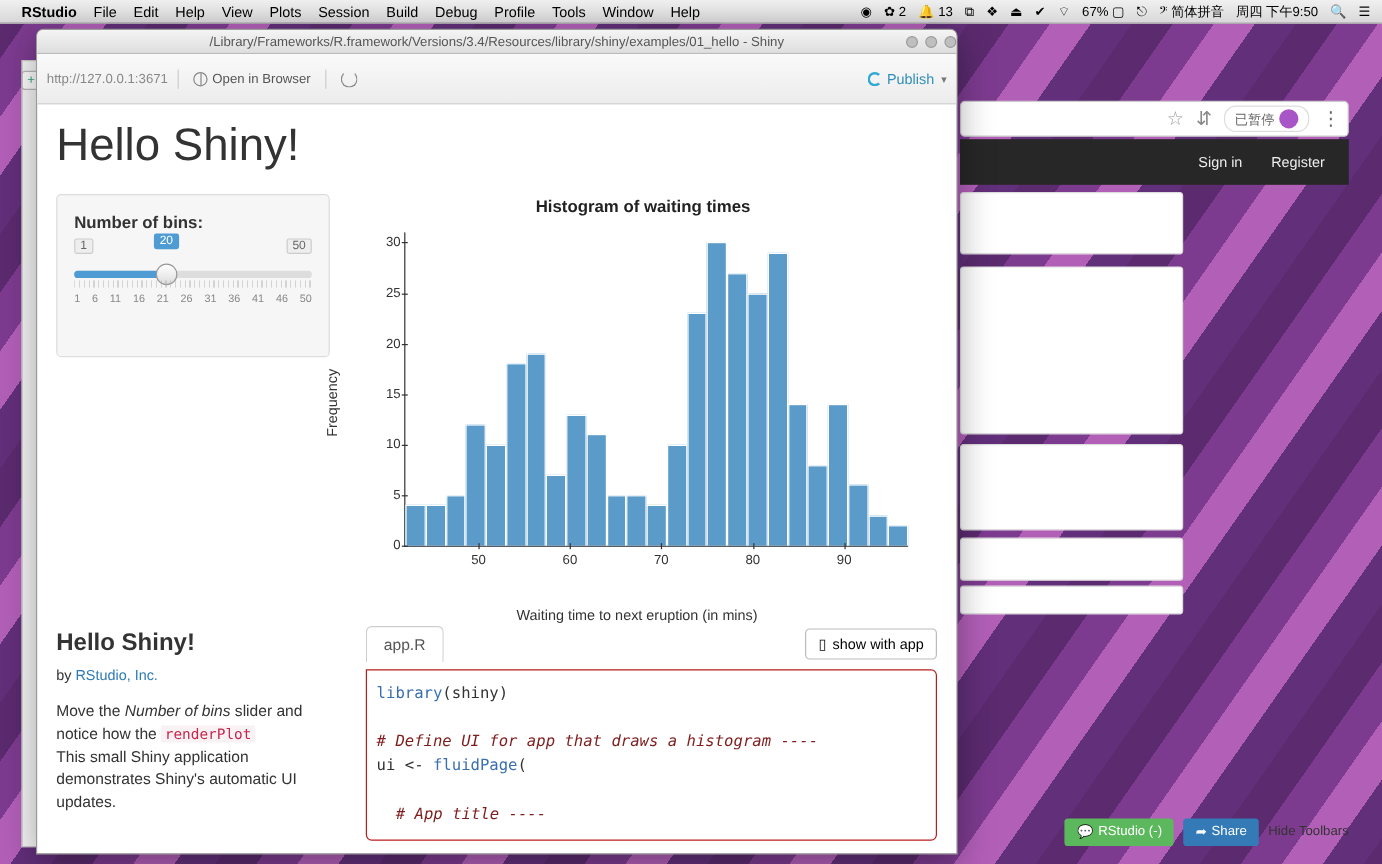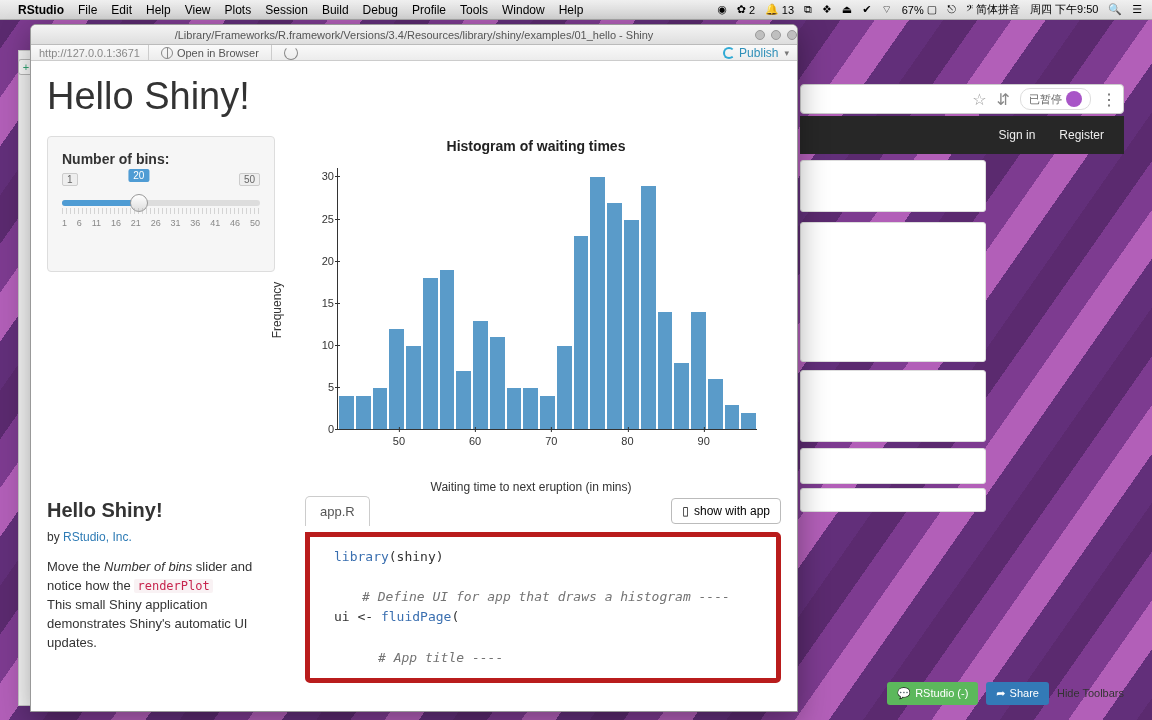--- a/index.html
+++ b/index.html
@@ -42,21 +42,21 @@
   .bg-left-strip { position:absolute; top:50px; left:18px; width:14px; bottom:14px; background:#f7f7f7; border:1px solid #ccc; }
   .bg-left-strip .plus { position:absolute; top:8px; left:-1px; width:16px; height:16px; background:#fff; border:1px solid #bbb; border-radius:3px; font-size:11px; color:#3a7; display:flex; align-items:center; justify-content:center; }
 
   
   .viewer { position:absolute; top:24px; left:30px; width:768px; height:688px; background:#fff; border:1px solid #999; border-radius:6px 6px 0 0; box-shadow:0 8px 30px rgba(0,0,0,.35); overflow:hidden; display:flex; flex-direction:column; }
   .titlebar { height:20px; background:linear-gradient(#f4f4f4,#dedede); border-bottom:1px solid #bbb; display:flex; align-items:center; position:relative;justify-content:flex-end; }
   .traffic { display:flex; gap:6px; margin-left:8px; }
   .traffic span { width:10px; height:10px; border-radius:50%; background:#bfbfbf; border:1px solid #9a9a9a; }
   .titlebar .title { position:absolute; left:0; right:0; text-align:center; font-size:11px; color:#555; pointer-events:none; }
 
-  .toolbar { height:16px; background:linear-gradient(#fafafa,#ececec); border-bottom:1px solid #ccc; display:flex; align-items:center; font-size:11px; color:#555; padding:0 8px; gap:8px; }
+  .toolbar { height:42px; background:linear-gradient(#fafafa,#ececec); border-bottom:1px solid #ccc; display:flex; align-items:center; font-size:11px; color:#555; padding:0 8px; gap:8px; }
   .toolbar .url { flex:0 0 auto; color:#888; }
   .toolbar .sep { width:1px; height:16px; background:#ccc; }
   .toolbar .tbtn { display:flex; align-items:center; gap:4px; color:#555; cursor:pointer; padding:2px 4px; }
   .toolbar .world { width:12px; height:12px; border:1px solid #888; border-radius:50%; display:inline-block; position:relative; }
   .toolbar .world::after { content:""; position:absolute; left:5px; top:0; bottom:0; width:1px; background:#888; }
   .toolbar .refresh { width:14px; height:14px; border:1.5px solid #888; border-radius:50%; border-top-color:transparent; display:inline-block; }
   .toolbar .flex { flex:1; }
   .toolbar .publish { display:flex; align-items:center; gap:4px; color:#2f8fb8; font-size:12px; cursor:pointer; }
   .toolbar .publish .pi { width:12px; height:12px; border:2px solid #2fa9d4; border-radius:50%; border-right-color:transparent; display:inline-block; }
   .toolbar .publish .caret { font-size:9px; color:#777; margin-left:2px; }
@@ -100,23 +100,23 @@
   .about .by { font-size:12px; margin-bottom:12px; }
   .about .by a { color:#2e7bb5; text-decoration:none; }
   .about em { font-style:italic; }
   .code-inline { font-family: Menlo, monospace; color:#c7254e; background:#f9f2f4; padding:0 3px; border-radius:2px; font-size:12px; }
 
   .code-col { flex:1; }
   .code-hdr { display:flex; align-items:center; margin-bottom:6px; }
   .tab { border:1px solid #ccc; border-bottom:none; border-radius:5px 5px 0 0; padding:7px 14px; font-size:13px; background:#fff; color:#555; }
   .show-btn { margin-left:auto; border:1px solid #bbb; border-radius:4px; padding:5px 10px; font-size:12px; display:flex; gap:5px; align-items:center; cursor:pointer; }
   .show-btn .i { font-size:12px; }
-  .code-box { border:5px solid #b91c1c; border-radius:0 5px 5px 5px; padding:10px 24px; font-family: Menlo, monospace; font-size:13px; line-height:1.55; color:#333; }
+  .code-box { border:1px solid #b91c1c; border-radius:0 5px 5px 5px; padding:10px 8px; font-family: Menlo, monospace; font-size:13px; line-height:1.55; color:#333; }
   .c-call { color:#3a6fb0; }
-  .c-comm { color:#737373; font-style:italic;margin-left:28px; }
+  .c-comm { color:#7f1d1d; font-style:italic; }
 
 </style>
 </head>
 <body>
 
 <div class="wallpaper"></div>
 
 <div class="menubar">
   <span class="apple"></span>
   <span class="m bold">RStudio</span>

